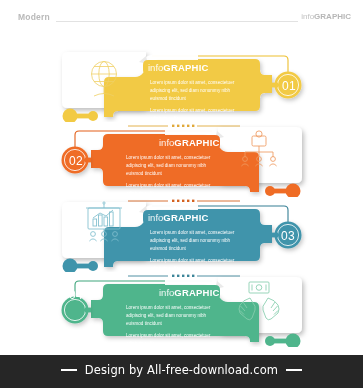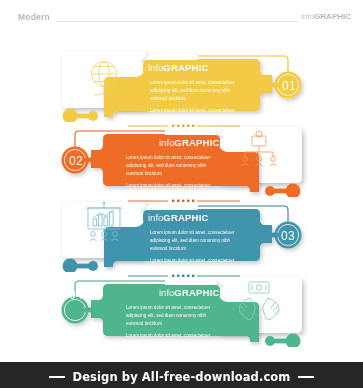--- a/index.html
+++ b/index.html
@@ -14,22 +14,22 @@
   
   .hdr{position:absolute;left:0;top:10px;width:363px;height:20px;}
   .hdr-left{position:absolute;left:18px;top:2px;font-size:8.5px;font-weight:bold;
             color:#b9b9b9;letter-spacing:.2px;text-align:center;}
   .hdr-rule{position:absolute;left:56px;top:11px;width:242px;height:1px;
             background:#e2e2e2;}
   .hdr-right{position:absolute;right:12px;top:2px;font-size:8px;color:#c2c2c2;}
   .hdr-right b{font-weight:bold;color:#b7b7b7;}
 
   
-  .footer{position:absolute;left:0;bottom:0;width:363px;height:26px;
-          background:#262626;font-weight:bold;}
+  .footer{position:absolute;left:0;bottom:0;width:363px;height:33px;
+          background:#262626;}
   .footer-inner{position:absolute;left:0;top:0;width:363px;height:30px;
                 display:flex;align-items:center;justify-content:center;gap:8px;}
   .footer-txt{color:#ffffff;font-size:11.5px;letter-spacing:.1px;
               font-family:"DejaVu Sans",sans-serif;}
   .fdash{display:block;width:16px;height:1.4px;background:#ffffff;}
 
   
   .row{position:absolute;left:0;width:363px;height:74px;}
   .row1{top:44px;} .row2{top:119px;} .row3{top:194px;} .row4{top:269px;}
 

